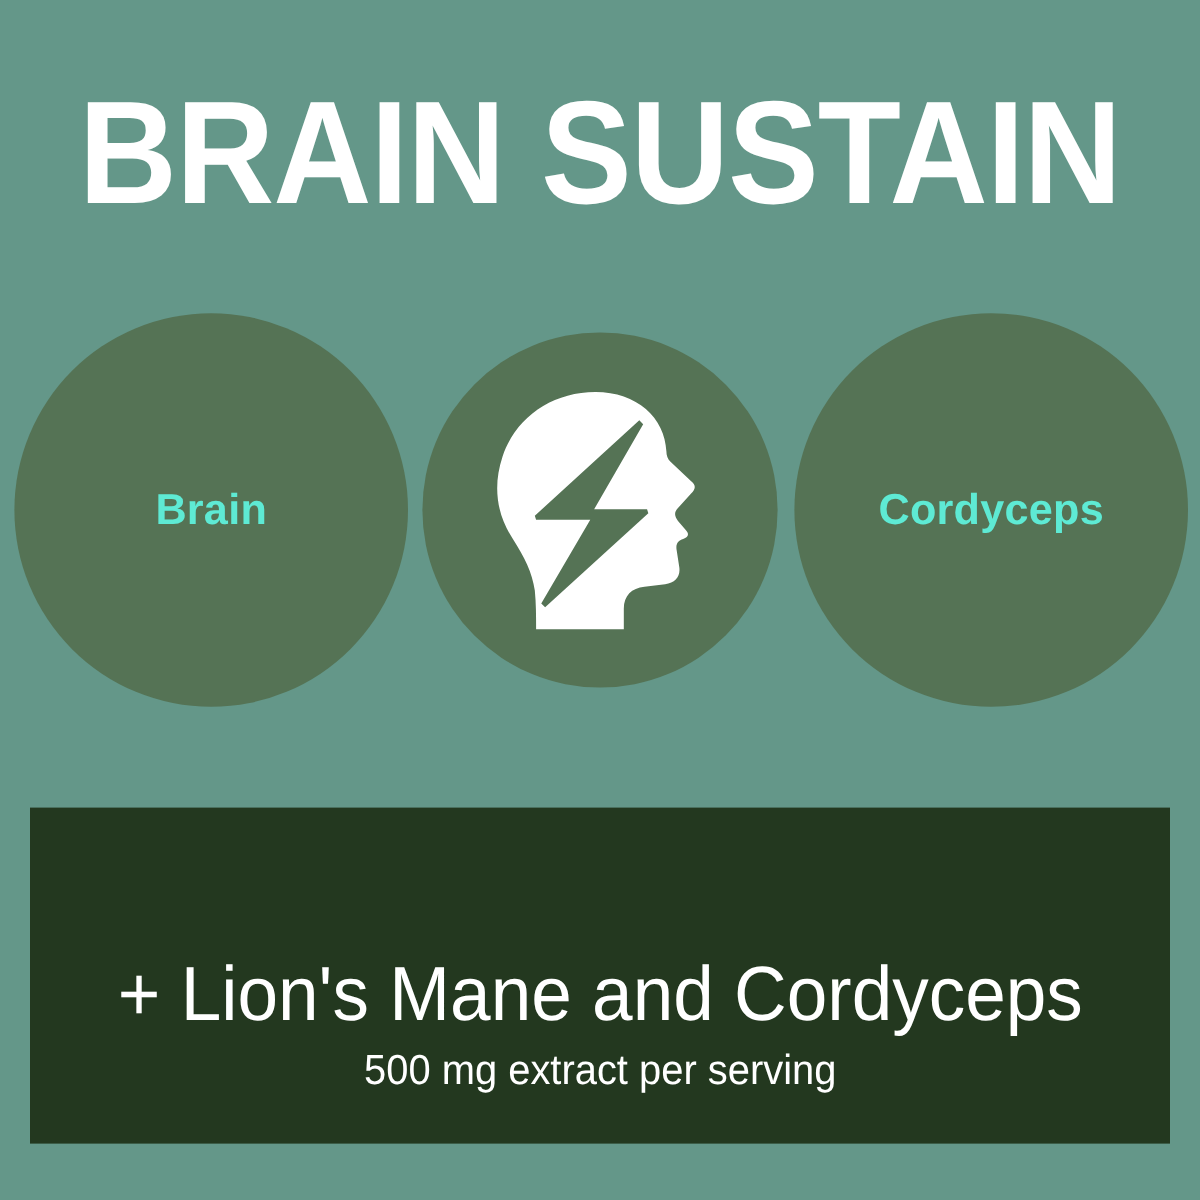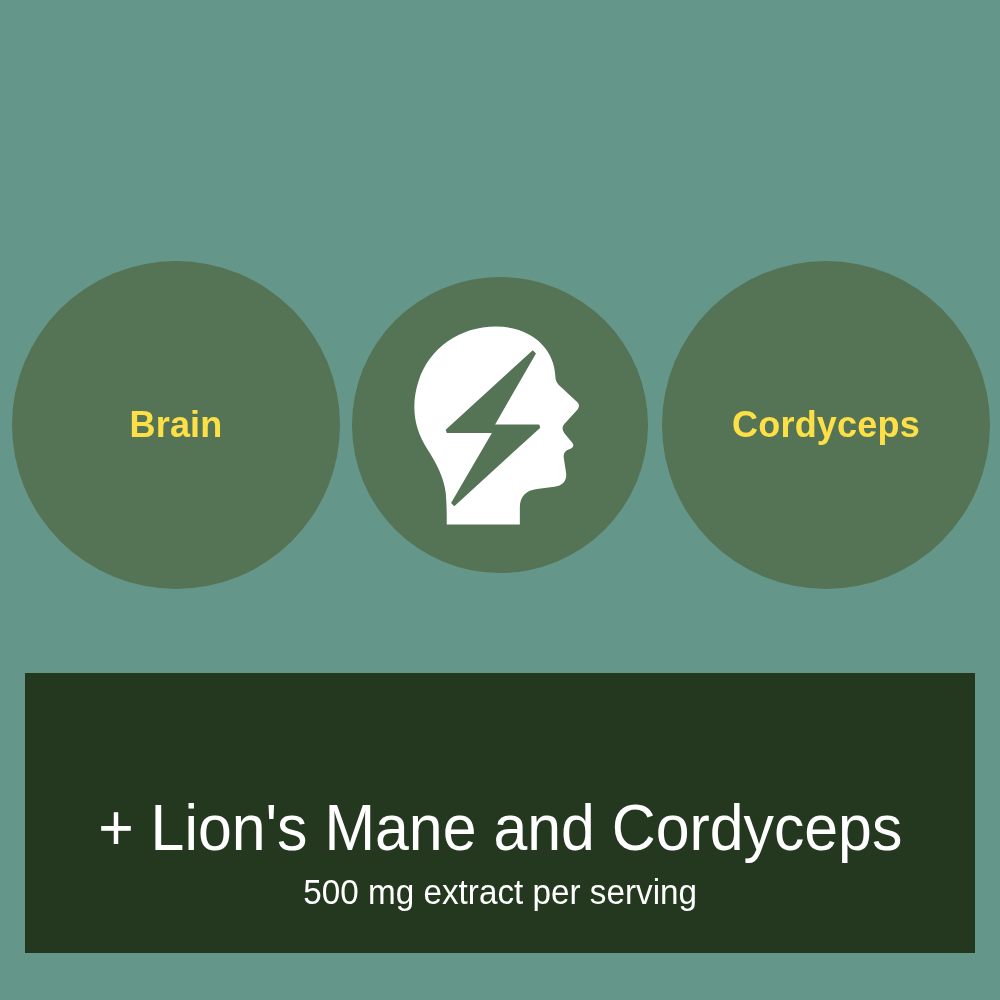--- a/index.html
+++ b/index.html
@@ -60,21 +60,21 @@
     display: flex;
     align-items: center;
     justify-content: center;
     text-align: center;
   }
   .circle-left   { left: 12px;  width: 328px; height: 328px; }
   .circle-center { left: 352px; width: 296px; height: 296px; top: 16px; }
   .circle-right  { left: 662px; width: 328px; height: 328px; }
 
   .circle-label {
-    color: #fde047;
+    color: #5eead4;
     font-weight: 700;
     font-size: 36px;
     line-height: 1.45;
     letter-spacing: 0.2px;
   }
 
   
   .head-icon {
     width: 215px;
     height: 215px;
@@ -115,20 +115,23 @@
     line-height: 1.1;
     transform: scaleX(0.95);
     white-space: nowrap;
   }
 </style>
 </head>
 <body>
 
 <div id="poster">
 
+  <div class="title-wrap">
+    <div class="title">BRAIN SUSTAIN</div>
+  </div>
 
   <div class="circles">
 
     <div class="circle circle-left">
       <div class="circle-label">
         <span>Brain</span><br>
       </div>
     </div>
 
     <div class="circle circle-center">

